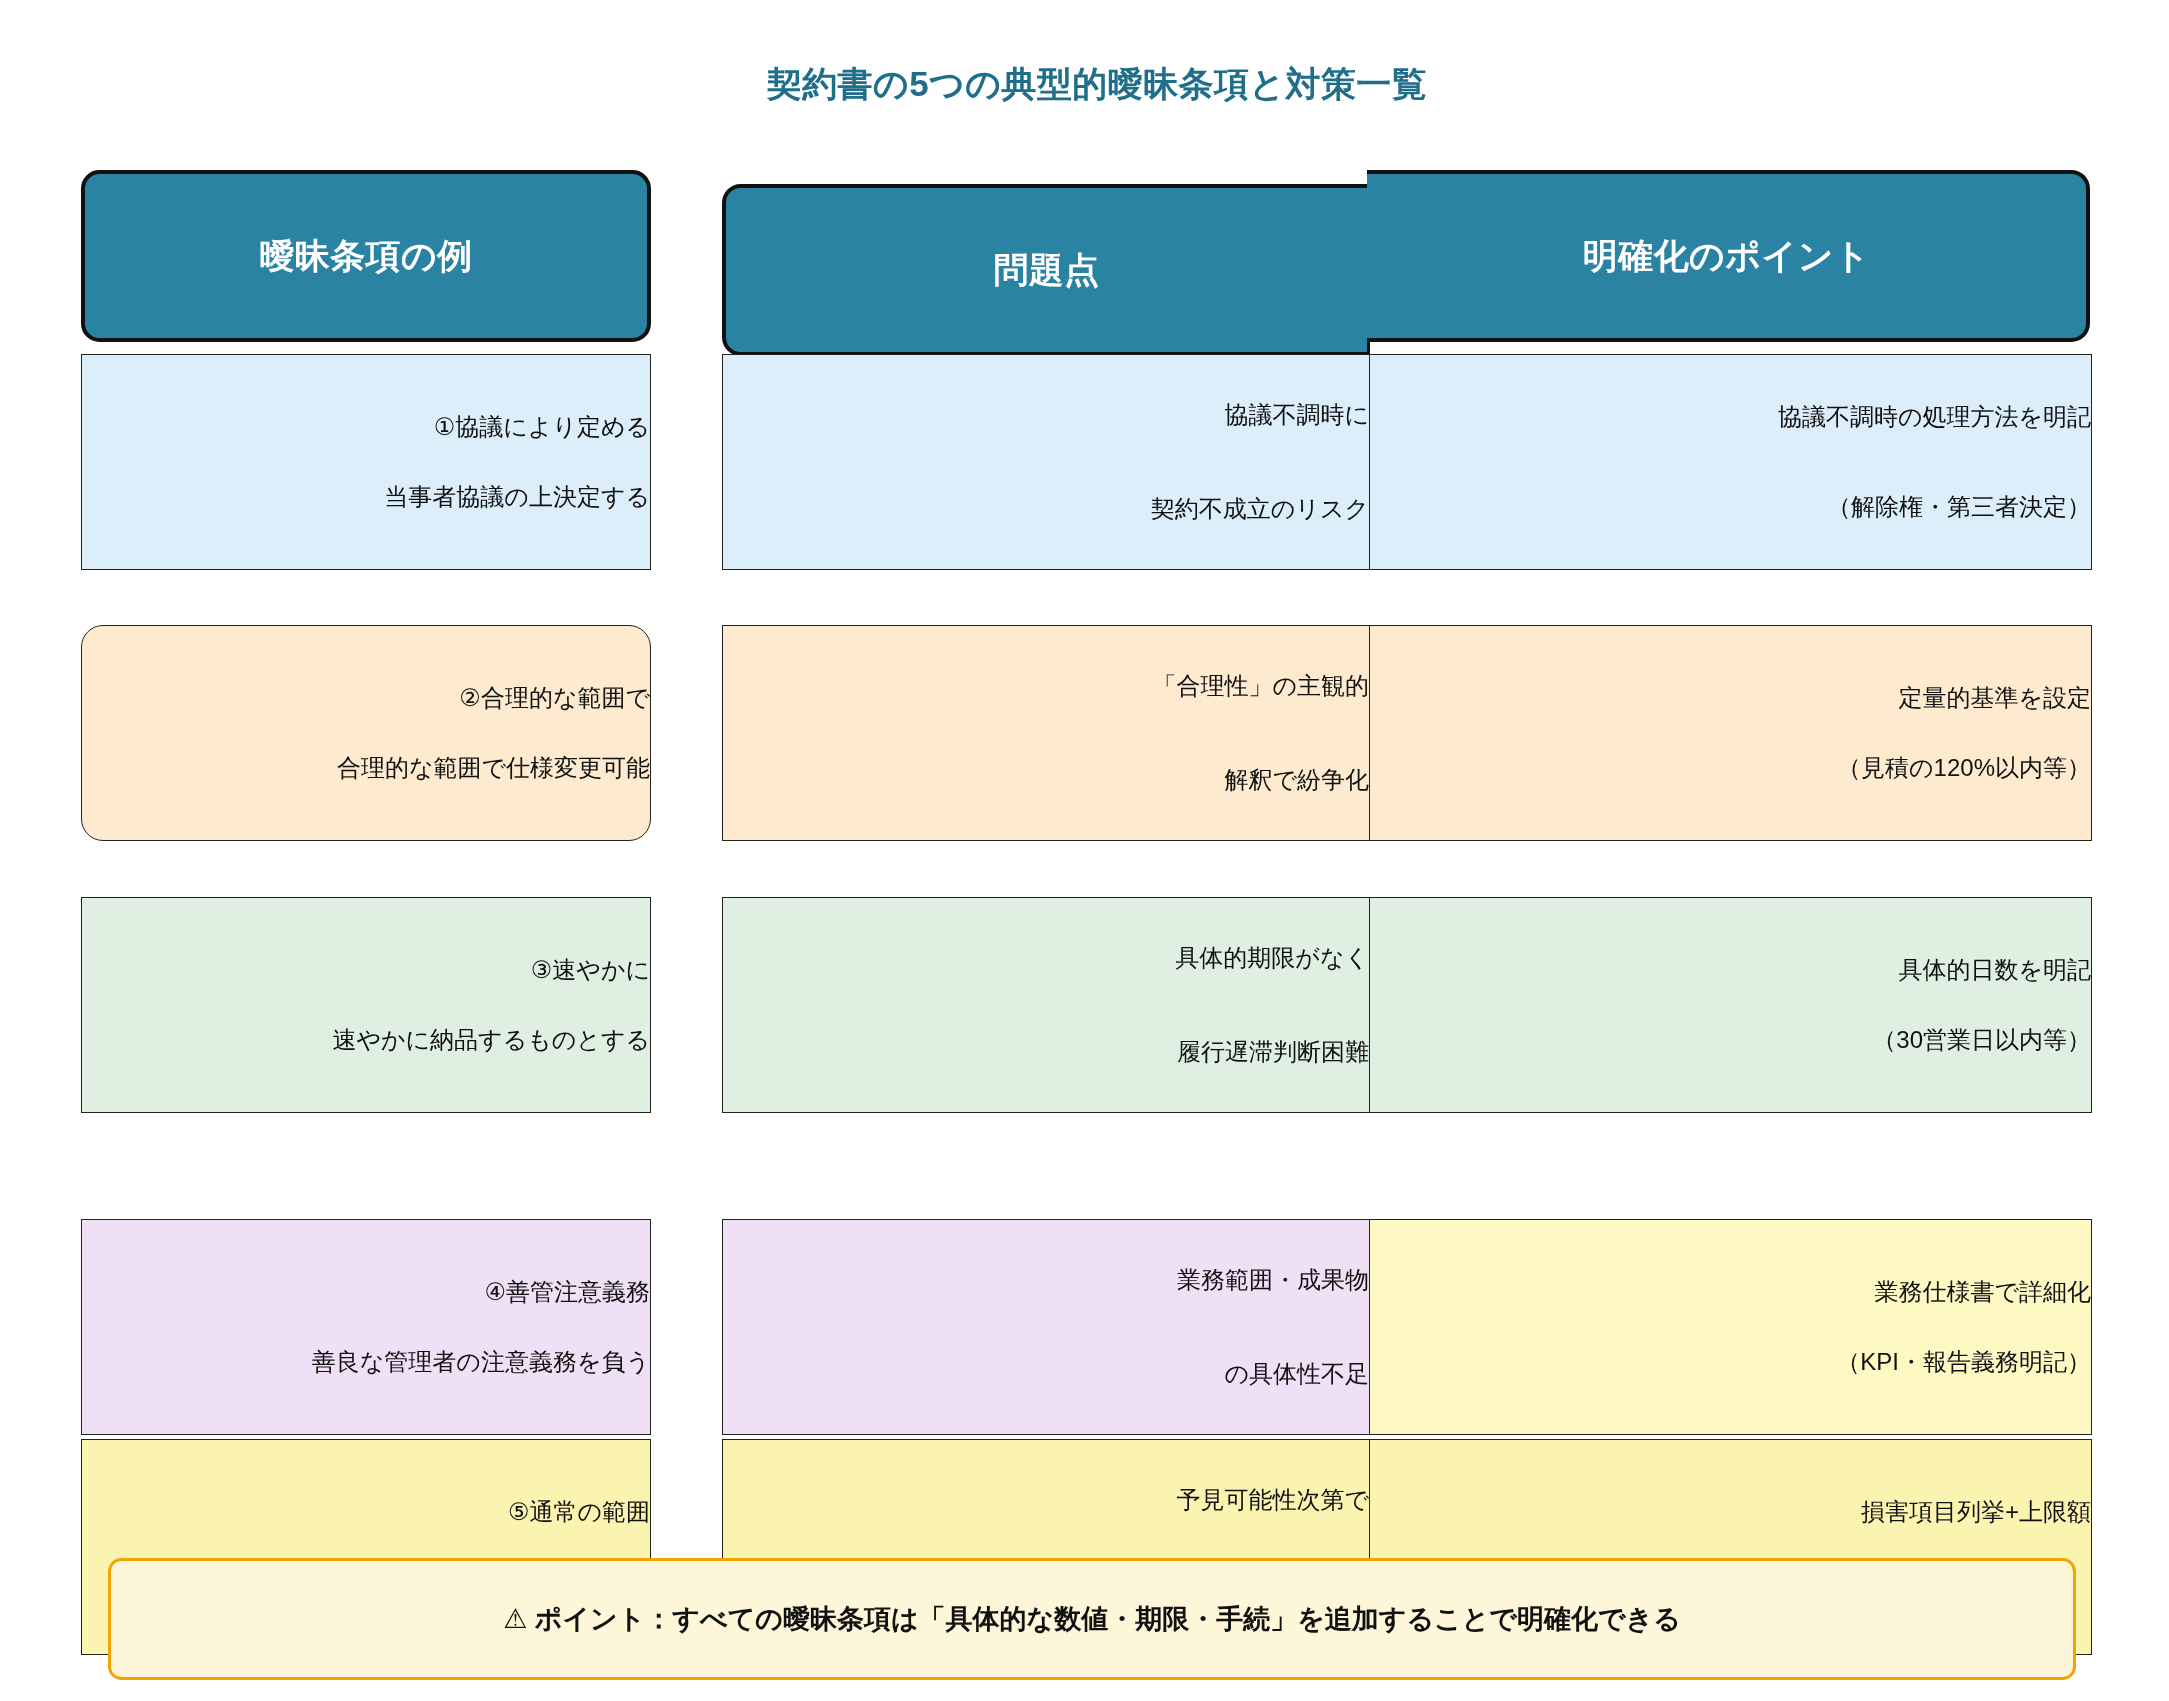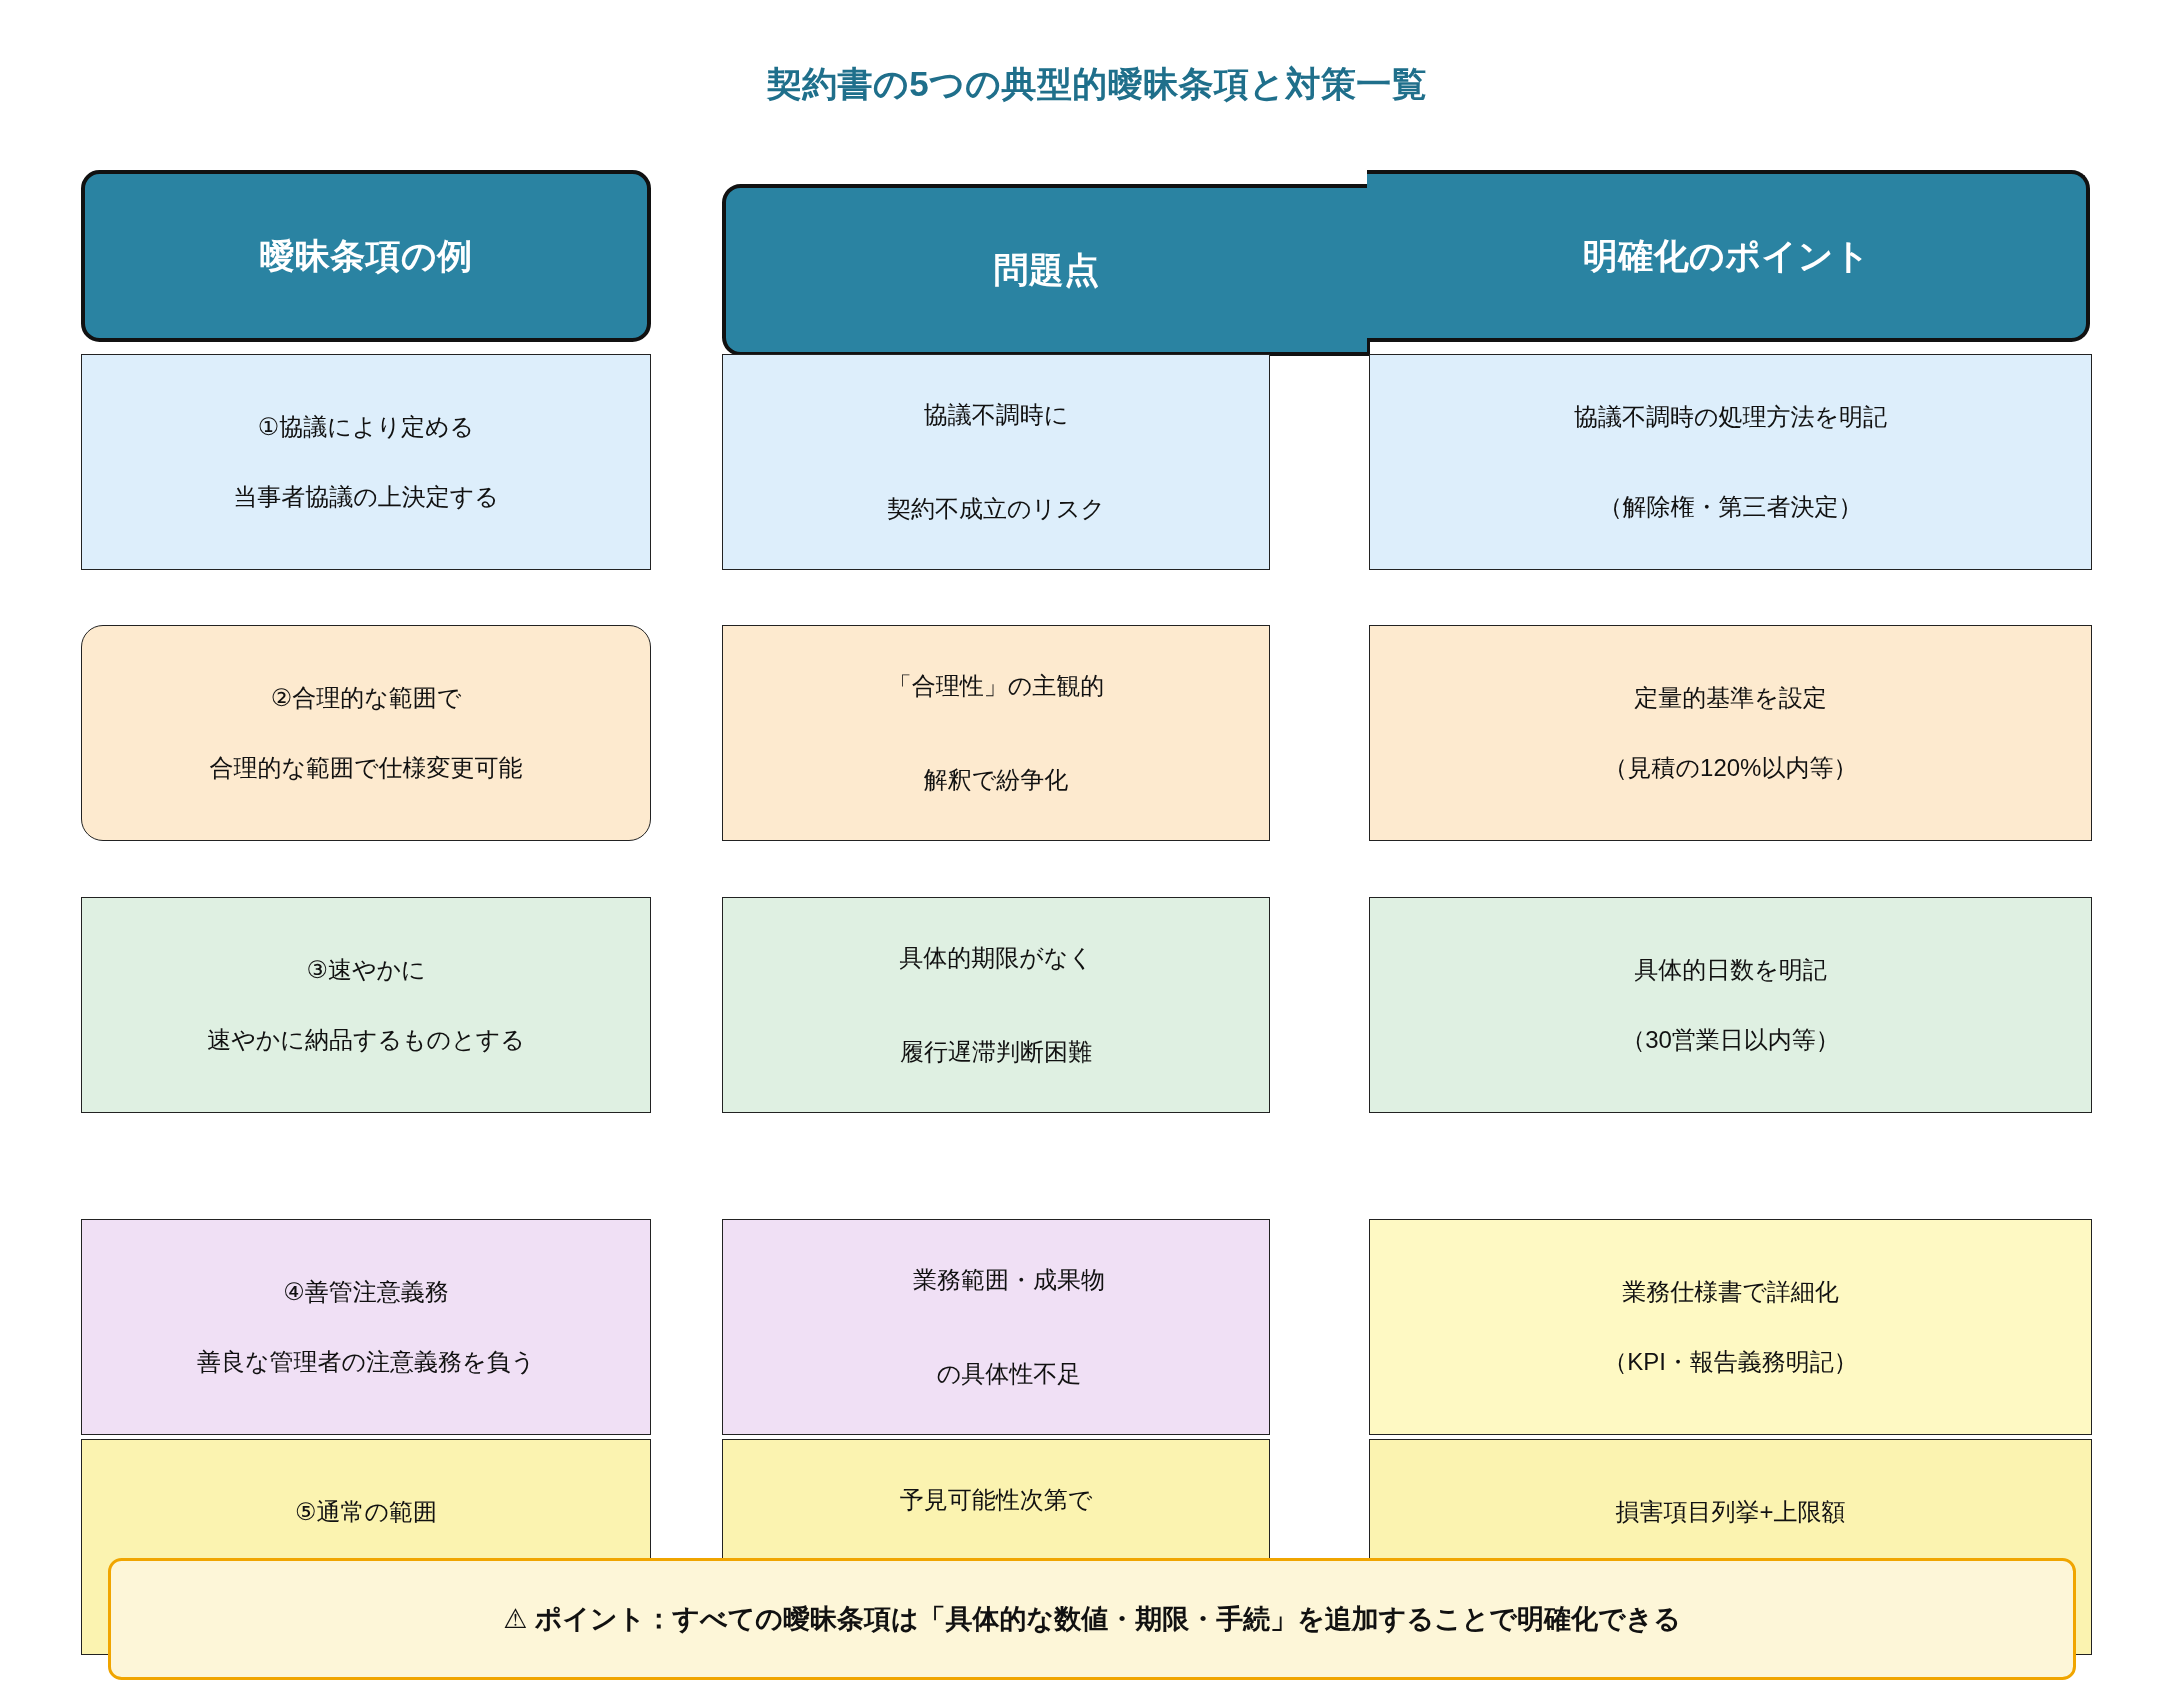--- a/index.html
+++ b/index.html
@@ -67,32 +67,32 @@
     max-width: 723px;
   }
 
   
   .cell {
     position: absolute;
     box-sizing: border-box;
     border: 1.7px solid #222222;
     display: flex;
     flex-direction: column;
-    align-items: center;
+    align-items: flex-end;
     justify-content: center;
     font-size: 24px;
     color: #111111;
     text-align: center;
     line-height: 1.2;
   }
   .cell .l1 { margin-bottom: 41px; }
   .cell .l2 { }
 
   .col-a { left: 81px; width: 570px; }
-  .col-b { left: 722px; width: 548px; gap: 24px; }
+  .col-b { left: 722px; width: 648px; gap: 24px; }
   .col-c { left: 1369px; width: 723px; }
 
   .r1 { top: 354px; height: 216px; }
   .r2 { top: 625px; height: 216px; }
   .r3 { top: 897px; height: 216px; }
   .r4 { top: 1219px; height: 216px; }
   .r5 { top: 1439px; height: 216px; }
 
   
   .note {

